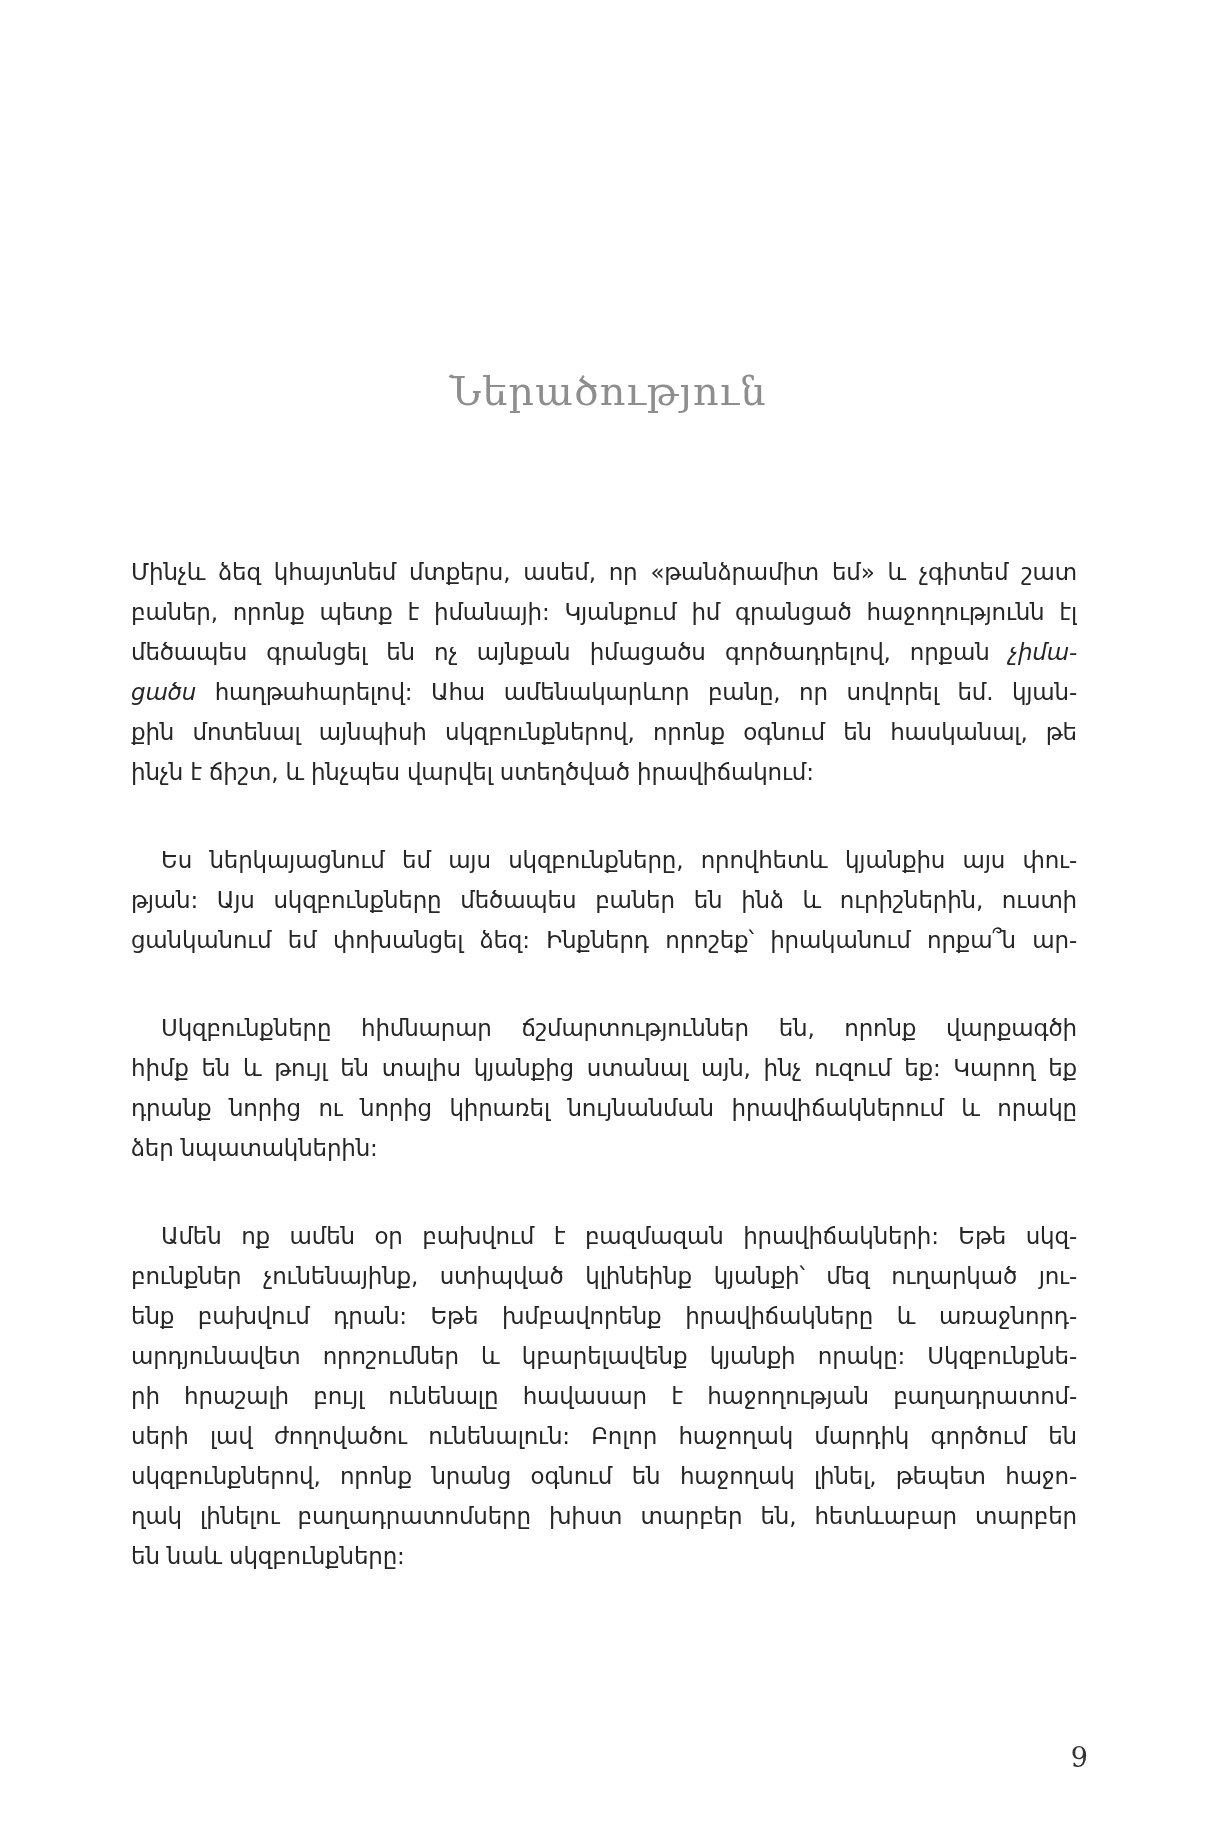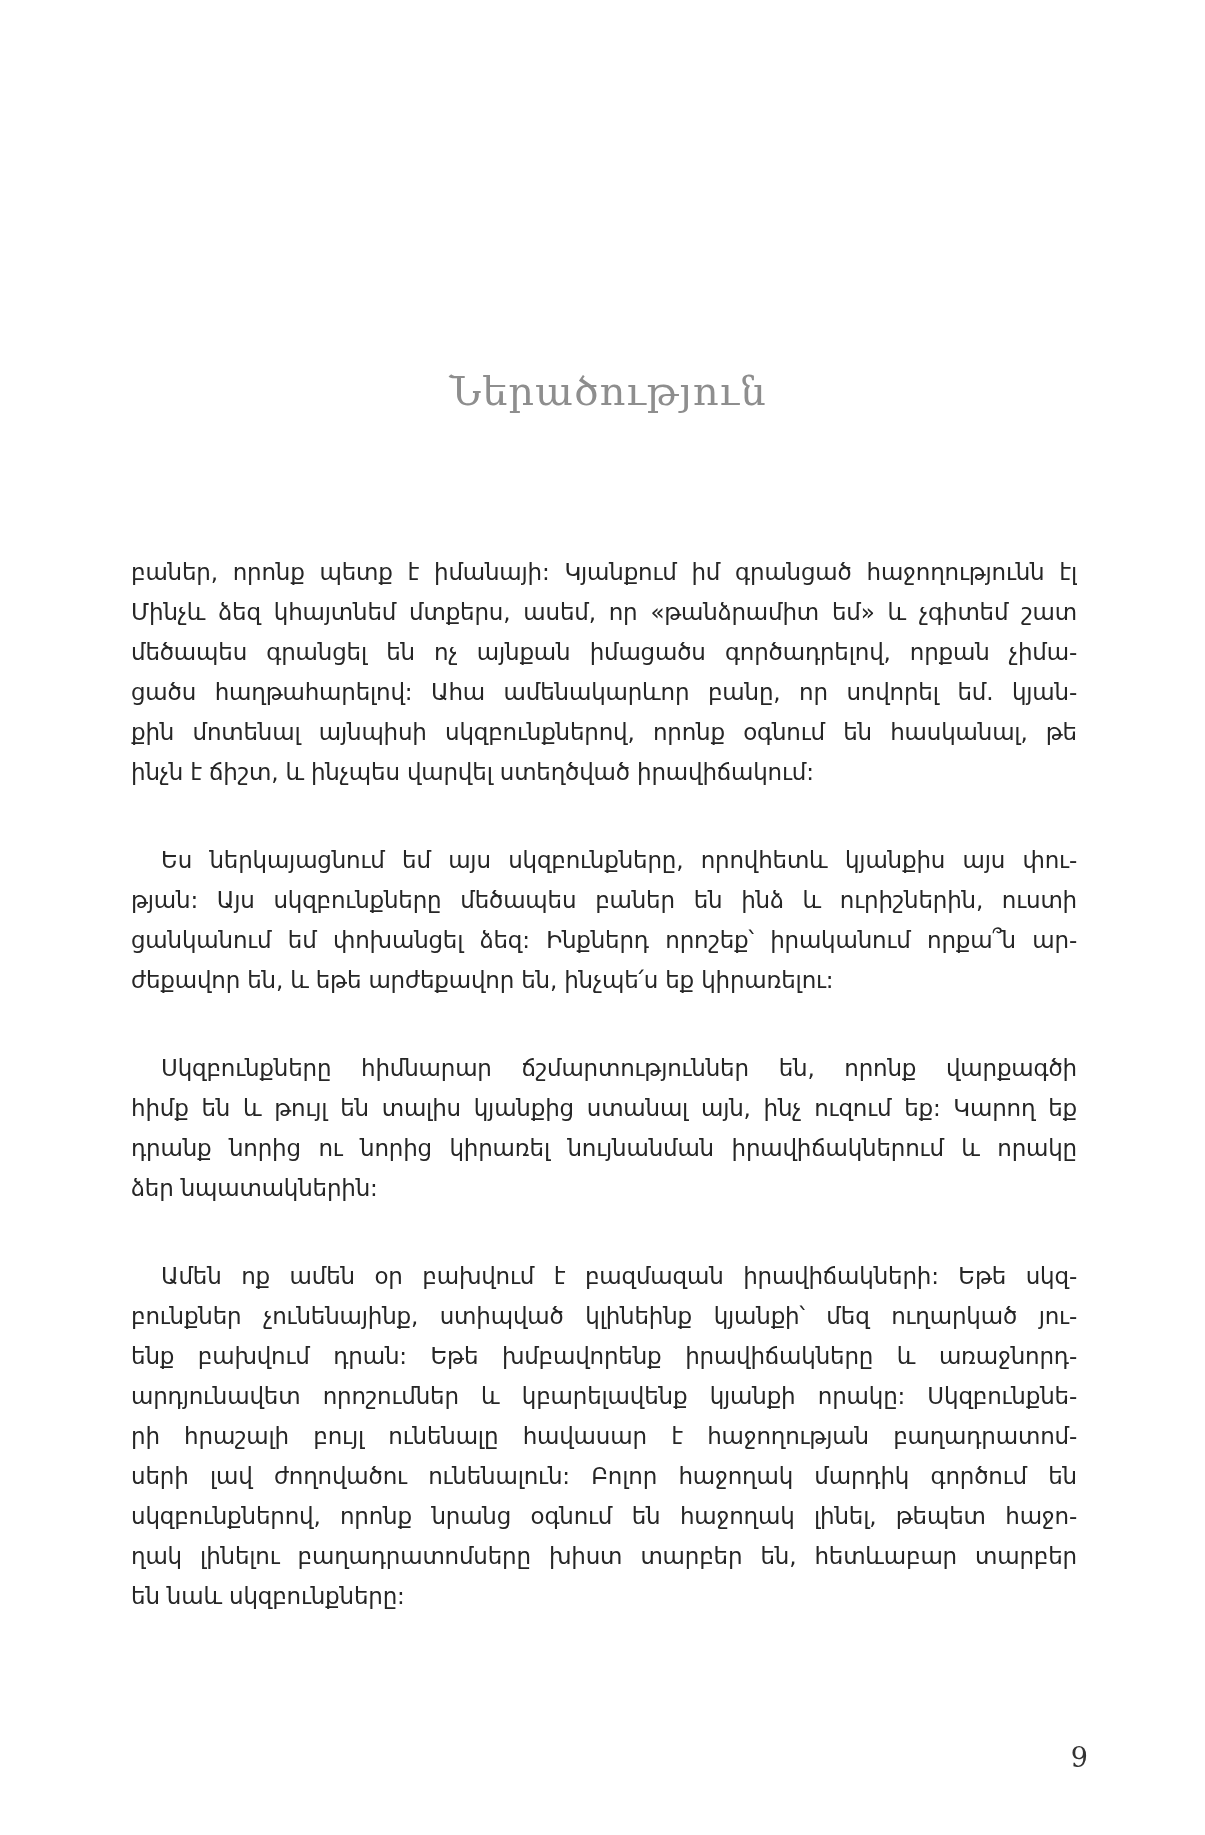--- a/index.html
+++ b/index.html
@@ -54,50 +54,50 @@
     content: "";
     display: inline-block;
     width: 100%;
     height: 0;
   }
   .line.indent {
     text-indent: 30px;
     margin-top: 48px;
   }
   .em {
+    font-style: italic;
   }
   .page-number {
     position: absolute;
     top: 1742px;
     right: 128px;
     font-family: "DejaVu Serif", "Liberation Serif", serif;
     font-size: 27px;
     color: #333333;
   }
 </style>
 </head>
 <body>
 
 <div class="sheet">
   <h1 class="chapter-title">Ներածություն</h1>
 
   <div class="body-text">
       <div class="paragraph">
+        <div class="line"><span>Մինչև ձեզ կհայտնեմ մտքերս, ասեմ, որ «թանձրամիտ եմ» և չգիտեմ շատ</span></div>
         <div class="line"><span>բաներ, որոնք պետք է իմանայի: Կյանքում իմ գրանցած հաջողությունն էլ</span></div>
-        <div class="line"><span>Մինչև ձեզ կհայտնեմ մտքերս, ասեմ, որ «թանձրամիտ եմ» և չգիտեմ շատ</span></div>
         <div class="line"><span>մեծապես գրանցել են ոչ այնքան իմացածս գործադրելով, որքան </span><span class="em">չիմա-</span></div>
         <div class="line"><span class="em">ցածս</span><span> հաղթահարելով: Ահա ամենակարևոր բանը, որ սովորել եմ. կյան-</span></div>
         <div class="line"><span>քին մոտենալ այնպիսի սկզբունքներով, որոնք օգնում են հասկանալ, թե</span></div>
         <div class="line last"><span>ինչն է ճիշտ, և ինչպես վարվել ստեղծված իրավիճակում:</span></div>
       </div>
       <div class="paragraph">
         <div class="line indent"><span>Ես ներկայացնում եմ այս սկզբունքները, որովհետև կյանքիս այս փու-</span></div>
         <div class="line"><span>թյան: Այս սկզբունքները մեծապես բաներ են ինձ և ուրիշներին, ուստի</span></div>
         <div class="line"><span>ցանկանում եմ փոխանցել ձեզ: Ինքներդ որոշեք՝ իրականում որքա՞ն ար-</span></div>
-        <div class="line last"><span>ժեքավոր են, և եթե արժեքավոր են, ինչպե՛ս եք կիրառելու:</span></div>
       </div>
       <div class="paragraph">
         <div class="line indent"><span>Սկզբունքները հիմնարար ճշմարտություններ են, որոնք վարքագծի</span></div>
         <div class="line"><span>հիմք են և թույլ են տալիս կյանքից ստանալ այն, ինչ ուզում եք: Կարող եք</span></div>
         <div class="line"><span>դրանք նորից ու նորից կիրառել նույնանման իրավիճակներում և որակը</span></div>
         <div class="line last"><span>ձեր նպատակներին:</span></div>
       </div>
       <div class="paragraph">
         <div class="line indent"><span>Ամեն ոք ամեն օր բախվում է բազմազան իրավիճակների: Եթե սկզ-</span></div>
         <div class="line"><span>բունքներ չունենայինք, ստիպված կլինեինք կյանքի՝ մեզ ուղարկած յու-</span></div>

